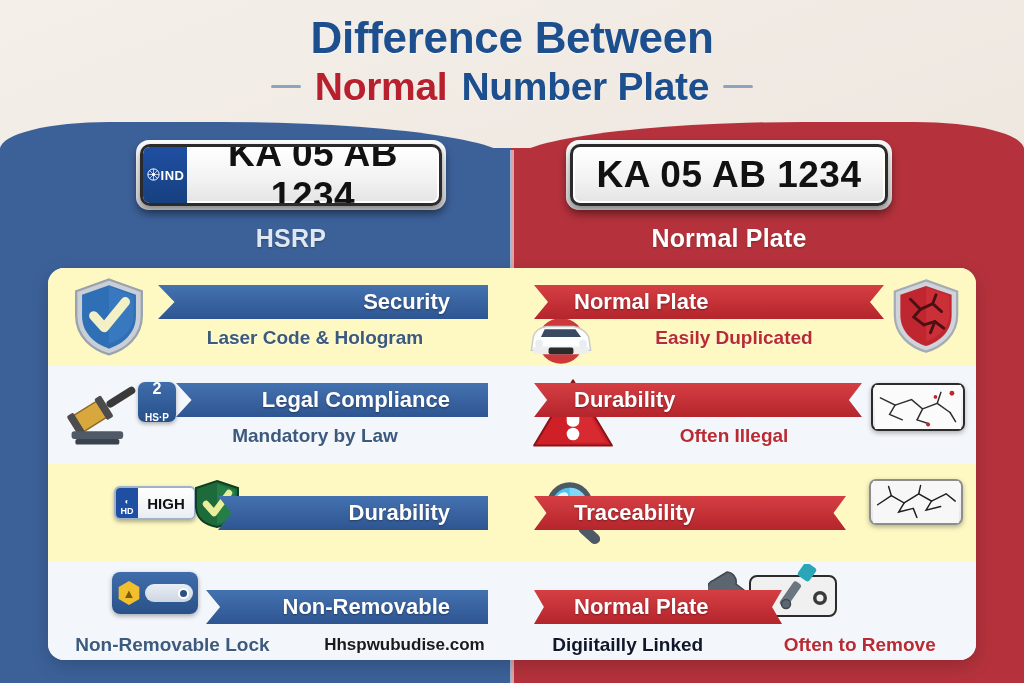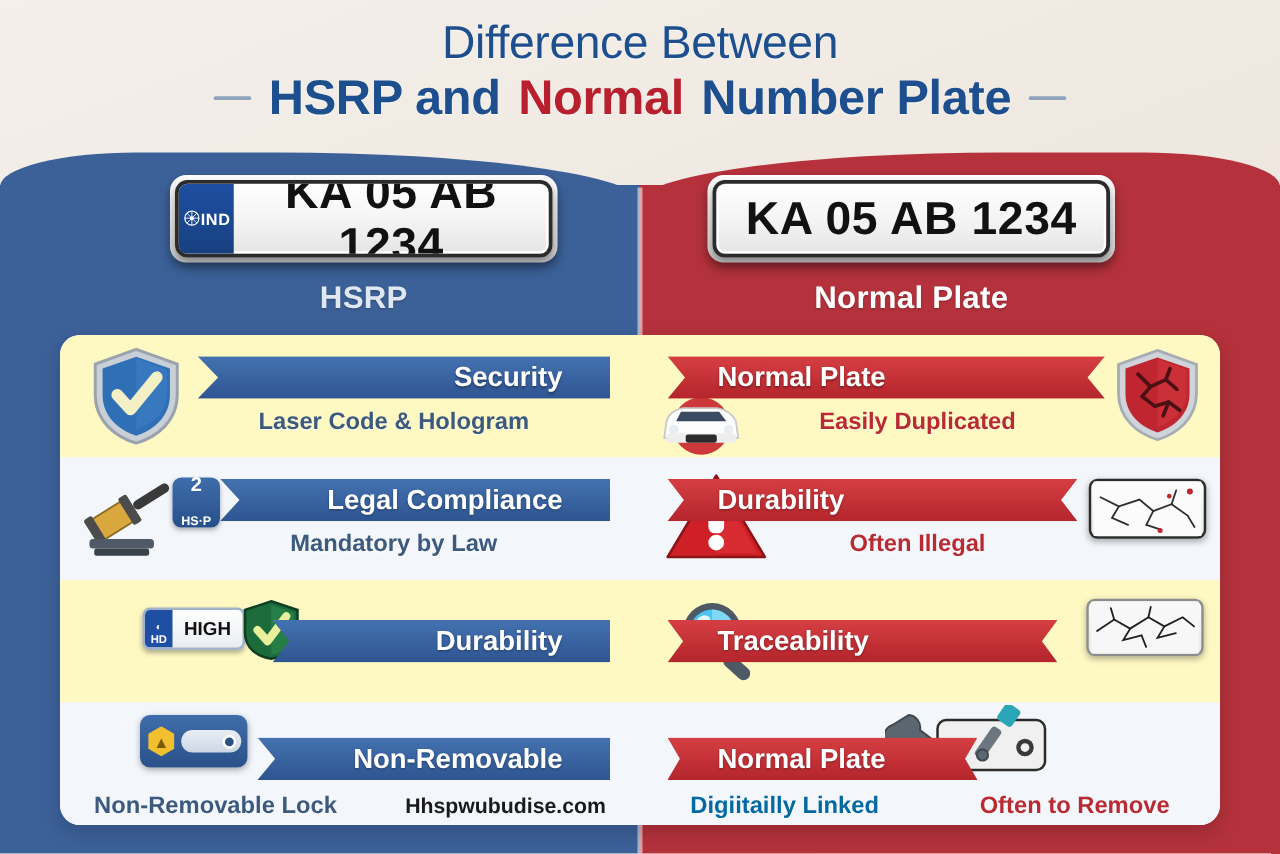--- a/index.html
+++ b/index.html
@@ -15,21 +15,21 @@
     background: linear-gradient(160deg, #f4efe9 0%, #efe8e1 45%, #ece4dc 100%);
     overflow: hidden;
   }
 
   
   .title-block {
     position: absolute; top: 12px; left: 0; width: 1024px;
     text-align: center;
   }
   .title-line1 {
-    font-size: 37px; font-weight: normal; color: #1d4f8f;
+    font-size: 44px; font-weight: bold; color: #1d4f8f;
     letter-spacing: -0.3px; line-height: 1.18;
     text-shadow: 0 1px 1px rgba(255,255,255,0.8);
   }
   .title-line2 {
     font-size: 39px; font-weight: bold; color: #1d4f8f;
     letter-spacing: -0.3px; line-height: 1.18;
     display: flex; align-items: center; justify-content: center; gap: 14px;
     text-shadow: 0 1px 1px rgba(255,255,255,0.8);
   }
   .title-accent { color: #b8202e; }
@@ -150,21 +150,21 @@
   .sub-line {
     display: flex; align-items: flex-end; margin-top: 8px;
   }
   .sub-left  { justify-content: center; padding-left: 90px; padding-right: 20px; }
   .sub-right { justify-content: center; padding-left: 40px; padding-right: 60px; }
   .subtitle {
     font-size: 19px; font-weight: bold; color: #3c5a7e;
     text-shadow: 0 1px 1px rgba(255,255,255,0.7);
   }
   .subtitle.red { color: #b92b33; }
-  .subtitle.dark { color: #0369a1; }
+  .subtitle.dark { color: #0f172a; }
 
   
   .icon-slot {
     position: absolute; display: flex; align-items: center; justify-content: center;
     pointer-events: none;
   }
   .icon-left-main  { left: 18px; top: 6px; width: 86px; height: 86px; }
   .icon-right-far  { right: 8px; top: 6px; width: 84px; height: 84px; }
   .icon-right-near { left: 6px; top: 34px; width: 86px; height: 70px; }
 
@@ -234,21 +234,20 @@
 </style>
 </head>
 <body>
 
 <div id="poster">
 
   <div class="title-block">
     <div class="title-line1">Difference Between</div>
     <div class="title-line2">
       <span class="title-dash"></span>
-      <span>HSRP and</span>
       <span class="title-accent">Normal</span>
       <span>Number Plate</span>
       <span class="title-dash"></span>
     </div>
   </div>
 
   <div class="half half-left"></div>
   <div class="half half-right"></div>
   <div class="half-divider"></div>
 

